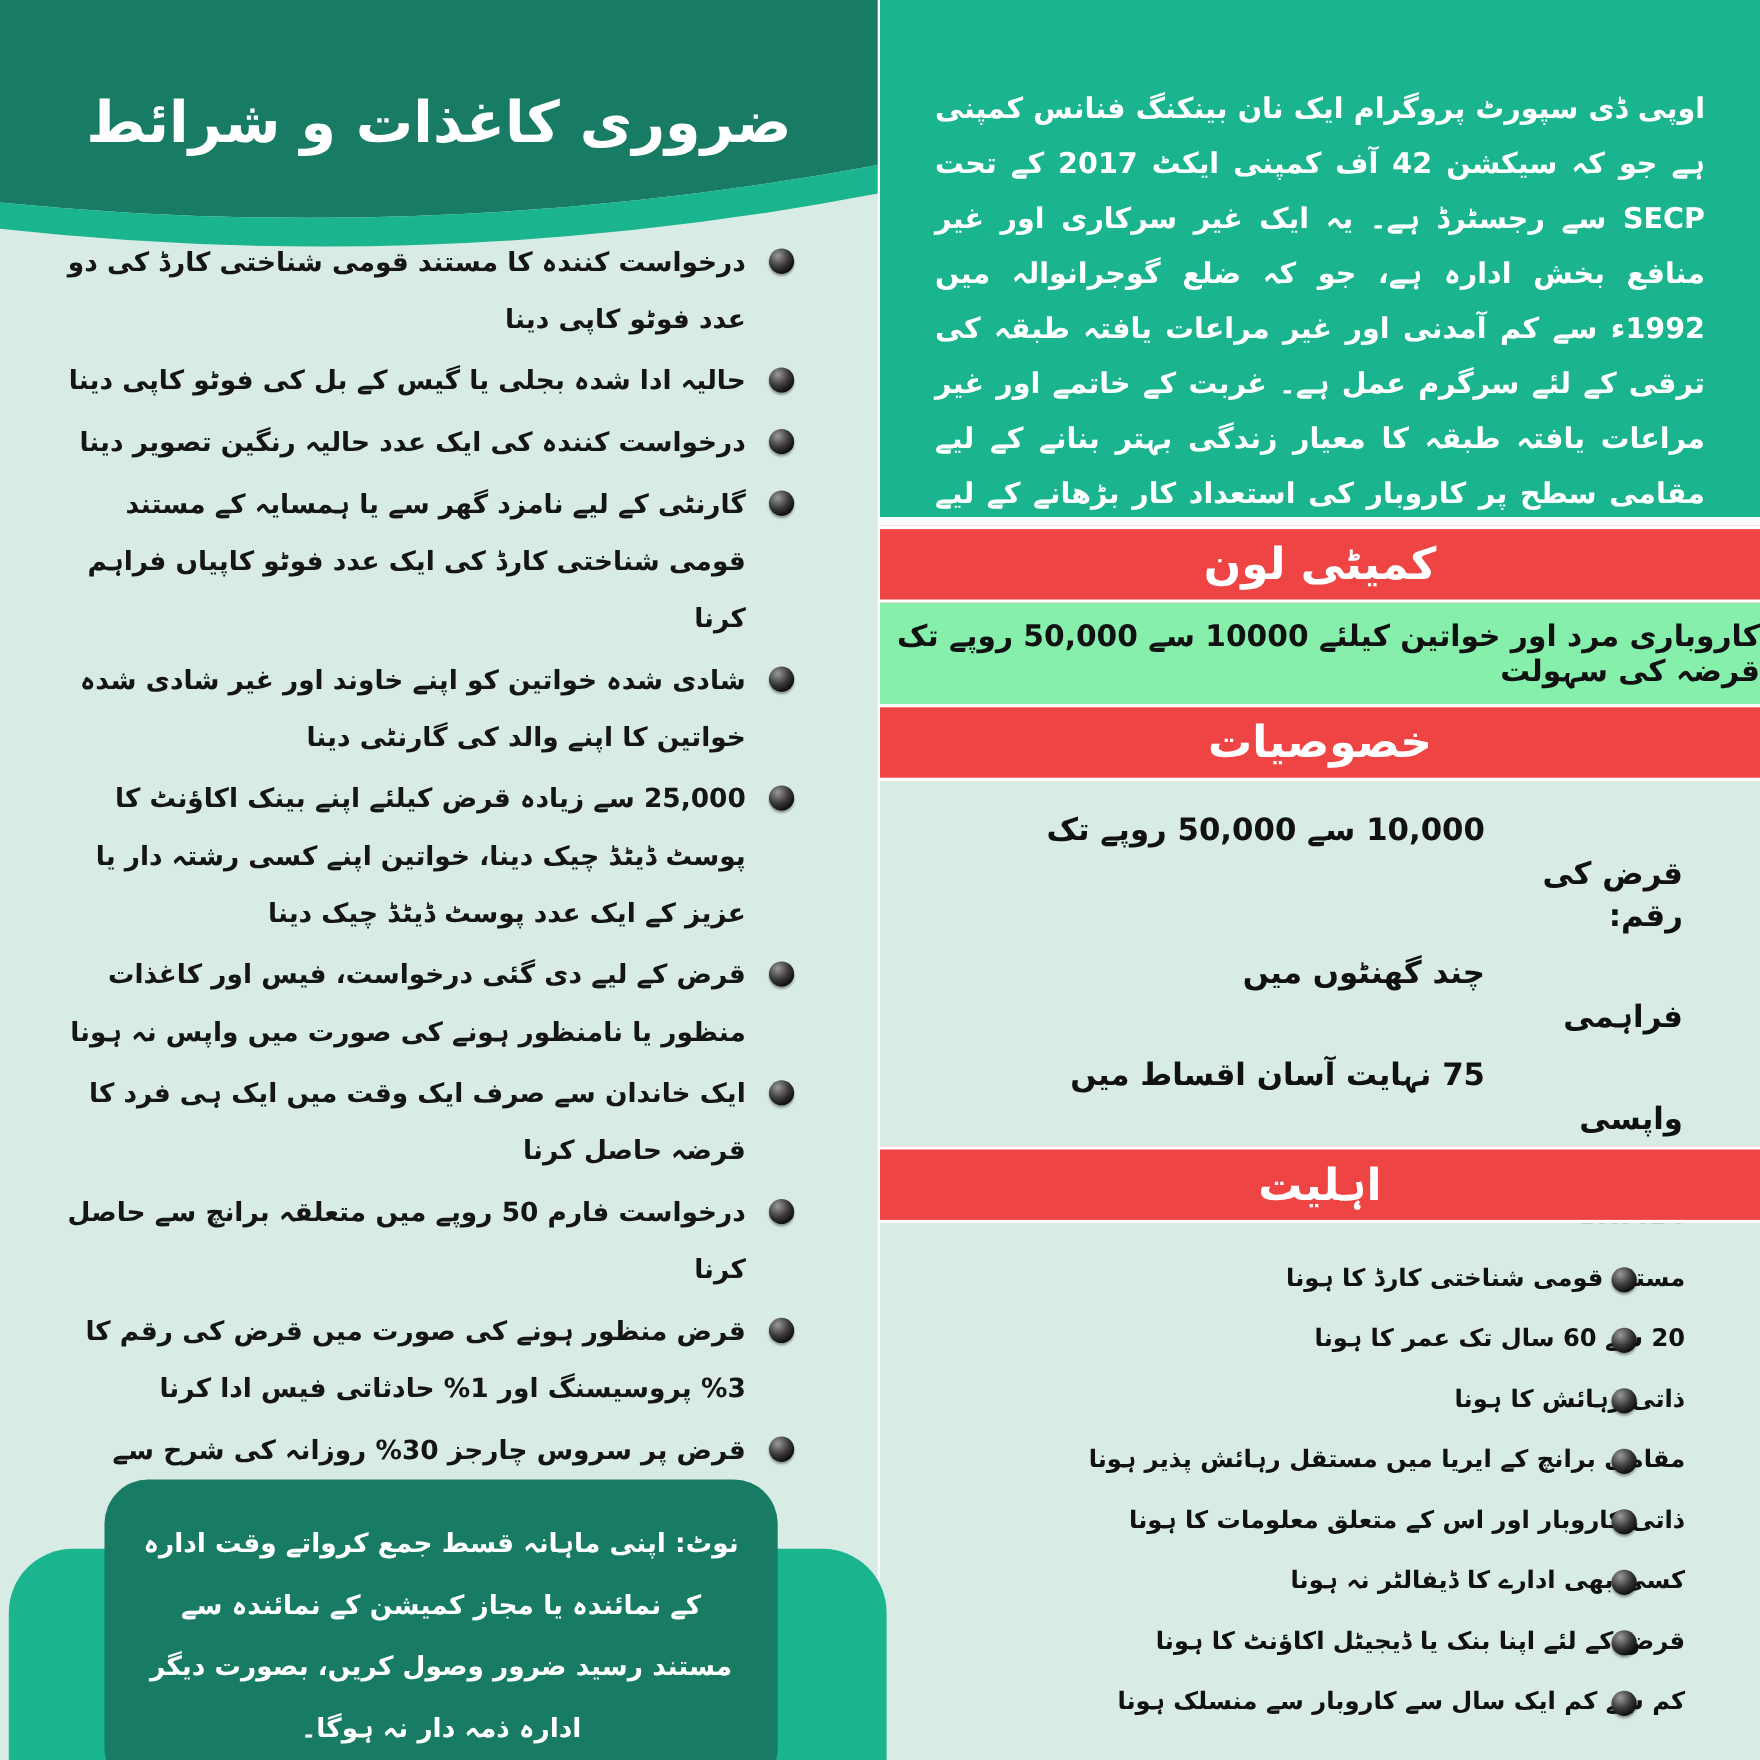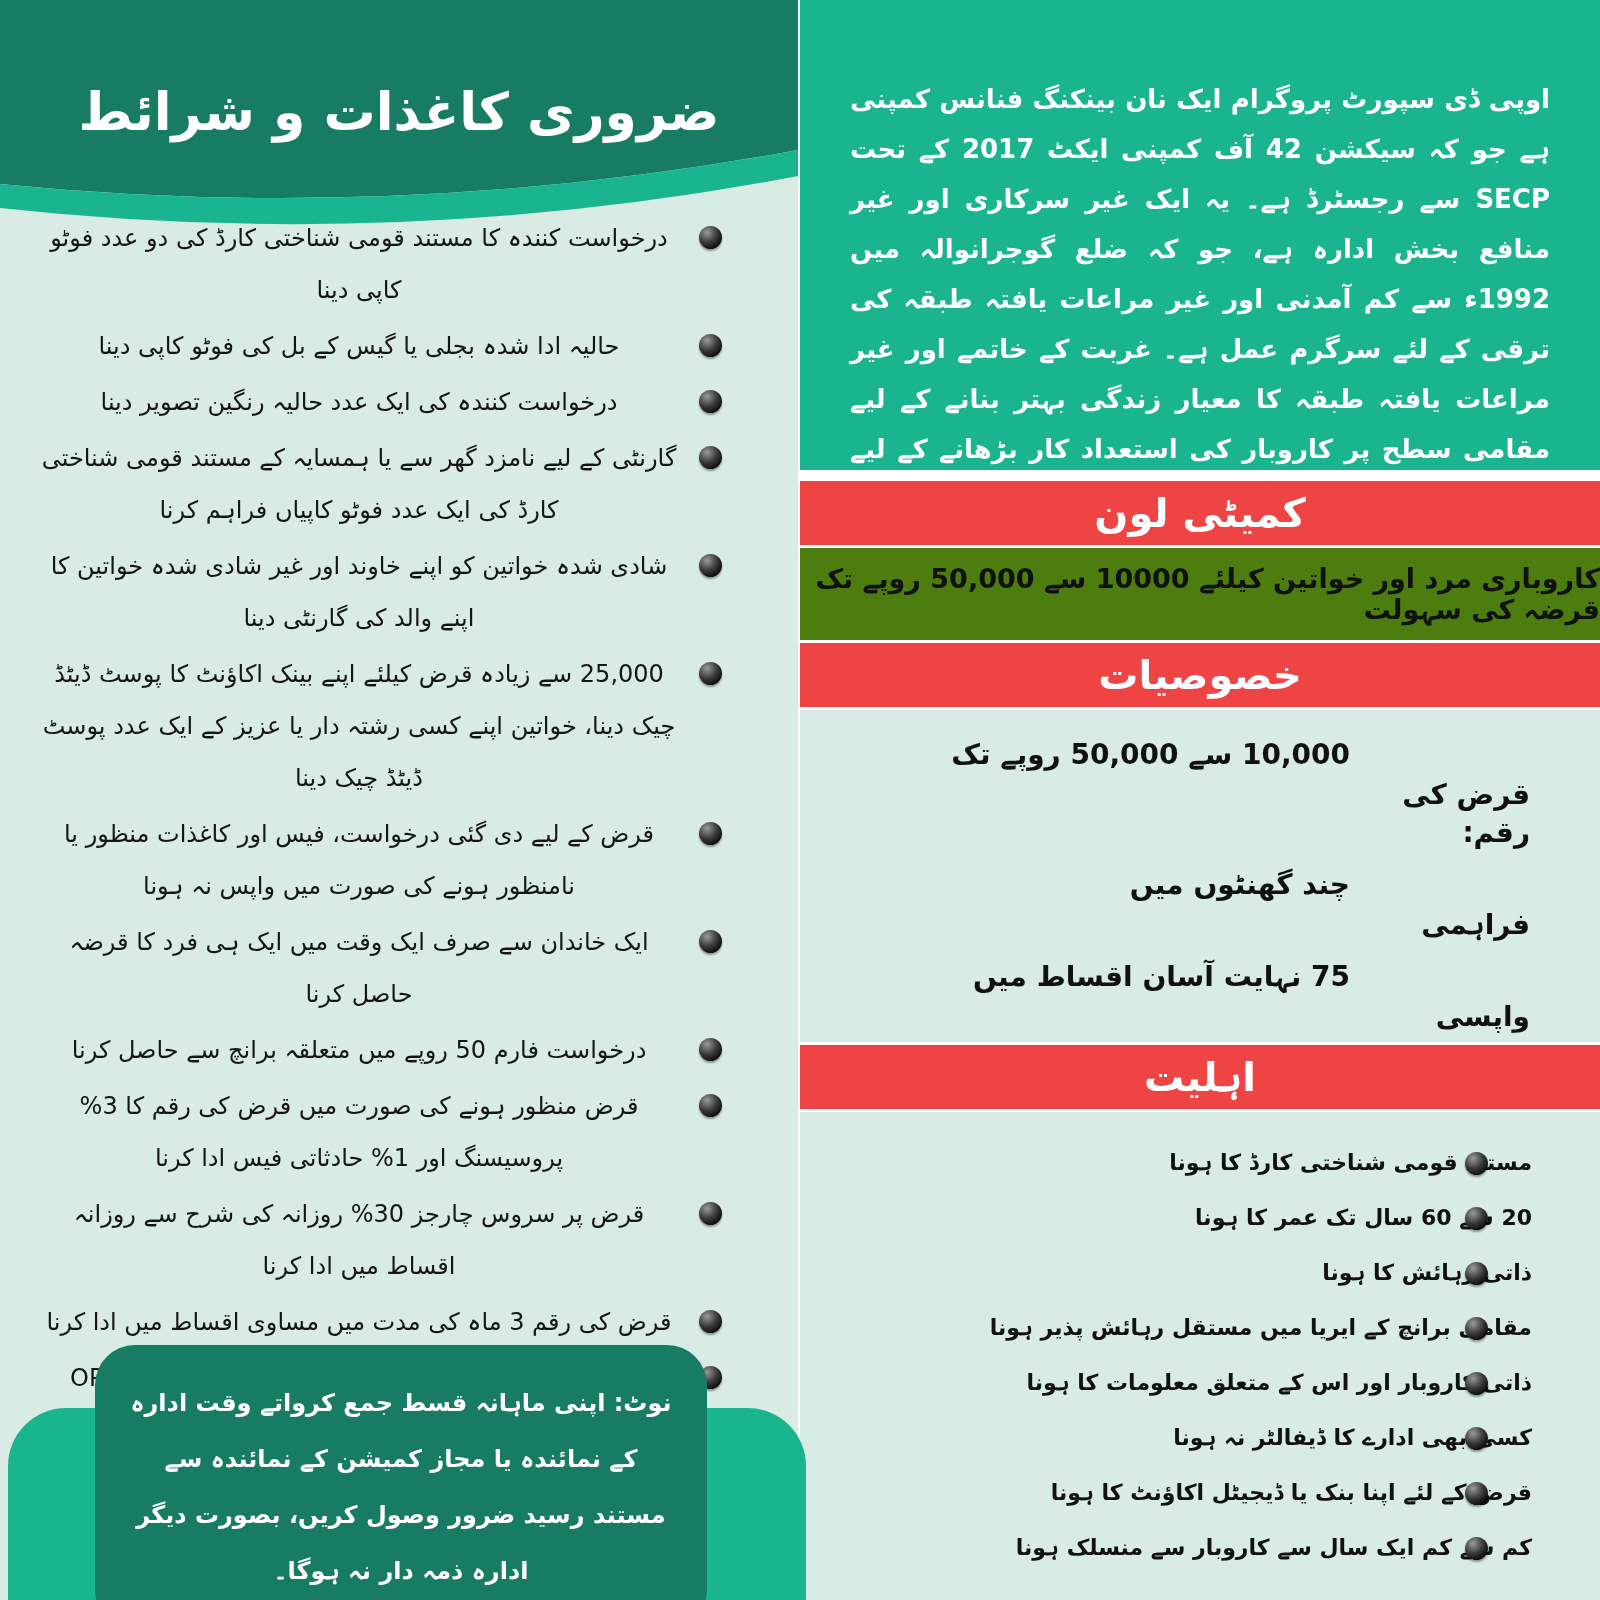--- a/index.html
+++ b/index.html
@@ -13,21 +13,21 @@
   .left-title{
     position:absolute;left:0;top:82px;width:798px;text-align:center;
     color:#ffffff;font-size:52px;font-weight:800;letter-spacing:0;z-index:2;
   }
   .req-list{
     position:absolute;left:40px;top:212px;width:700px;margin:0;padding:0;list-style:none;
     direction:rtl;text-align:right;color:#151515;z-index:2;
   }
   .req-list li{
     position:relative;padding-right:62px;margin-bottom:4px;
-    font-size:24px;line-height:52px;font-weight:400;text-align:center;
+    font-size:24px;line-height:52px;font-weight:700;
   }
   .bullet{
     position:absolute;right:18px;top:14px;width:23px;height:23px;border-radius:50%;
     background:radial-gradient(circle at 35% 28%, #9a9a9a, #3a3a3a 45%, #0a0a0a 78%);
     box-shadow:0 2px 2px rgba(0,0,0,.35);
   }
   .elig-list .bullet{right:auto;}
   
   .note-box{
     position:absolute;left:95px;top:1345px;width:612px;min-height:180px;z-index:3;
@@ -49,21 +49,21 @@
     padding:74px 50px 0 50px;margin-bottom:8px;
     font-size:26px;line-height:50px;font-weight:600;text-align:justify;
   }
   .banner{
     height:70px;box-sizing:border-box;background:#ef4444;color:#ffffff;
     border-top:3px solid #ffffff;border-bottom:3px solid #ffffff;
     display:flex;align-items:center;justify-content:center;
     font-size:40px;font-weight:800;
   }
   .loan-strip{
-    height:92px;background:#4d7c0f;color:#111;display:flex;align-items:center;justify-content:center;
+    height:92px;background:#86efac;color:#111;display:flex;align-items:center;justify-content:center;
     font-size:27px;font-weight:700;
   }
   .features{
     height:332px;box-sizing:border-box;background:#d8ebe4;color:#111;
     padding:26px 70px 0 30px;
   }
   .feat-row{display:flex;direction:rtl;margin-bottom:14px;font-size:28px;line-height:38px;}
   .feat-label{flex:0 0 180px;font-weight:600;margin-top:40px;}
   .feat-value{max-width:400px;font-weight:700;text-align:right;}
   .elig{

